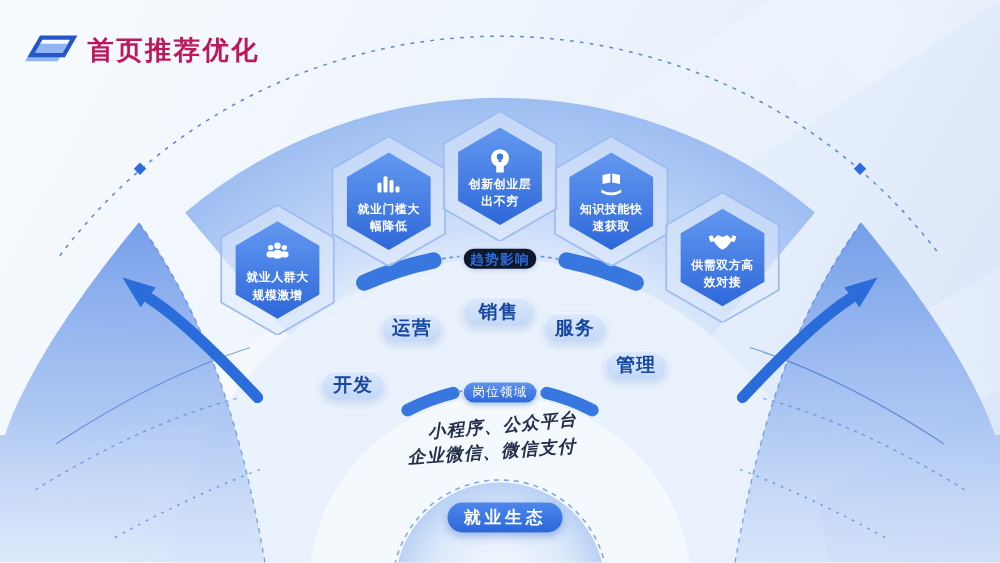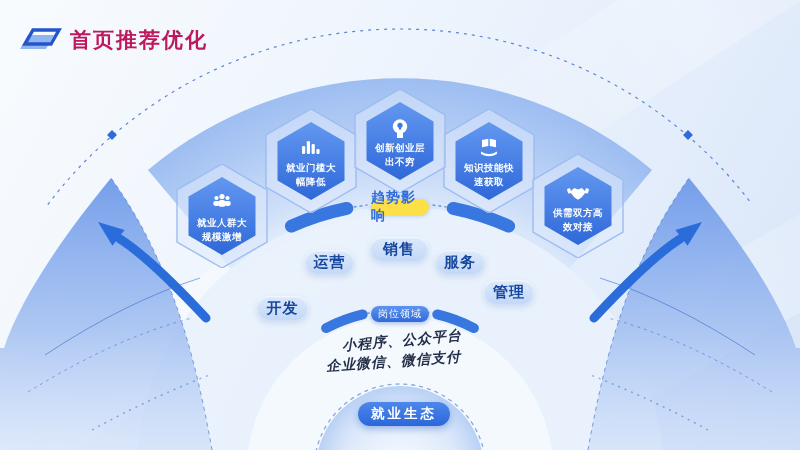--- a/index.html
+++ b/index.html
@@ -17,21 +17,21 @@
   .page-title{font-size:21px;font-weight:800;color:#be185d;letter-spacing:2px;}
 
   
   .hex-card{position:absolute;width:92px;height:104px;}
   .hex-card svg.hexsvg{position:absolute;left:0;top:0;}
   .hex-inner{position:absolute;inset:0;display:flex;flex-direction:column;align-items:center;justify-content:center;gap:3px;padding-top:2px;}
   .hex-label{color:#ffffff;font-size:9.5px;line-height:11px;font-weight:600;text-align:center;letter-spacing:.5px;}
 
   
   .pill{position:absolute;display:flex;align-items:center;justify-content:center;border-radius:999px;}
-  .pill-light{background:#fde047;color:#2f6bd9;font-size:14px;font-weight:700;
+  .pill-light{background:#0f172a;color:#2f6bd9;font-size:11px;font-weight:700;
     box-shadow:0 1px 4px rgba(70,110,190,.3);letter-spacing:1px;}
   .pill-solid{background:linear-gradient(180deg,#5f93ee,#2f6ada);color:#fff;font-size:10px;font-weight:400;
     box-shadow:0 2px 4px rgba(40,90,190,.35);letter-spacing:1px;}
   .job-pill{position:absolute;display:flex;align-items:center;justify-content:center;border-radius:14px;
     background:linear-gradient(180deg,#dcE9fb,#c3d8f7);color:#17479f;font-weight:800;font-size:15px;
     letter-spacing:1px;box-shadow:inset 0 1px 2px rgba(255,255,255,.85),0 3px 6px rgba(90,130,200,.22);}
   .eco-pill{position:absolute;display:flex;align-items:center;justify-content:center;border-radius:14px;
     background:linear-gradient(180deg,#4d87ec,#2b67da);color:#fff;font-size:13.5px;font-weight:700;
     letter-spacing:3px;box-shadow:0 3px 7px rgba(45,95,200,.4);}
 

